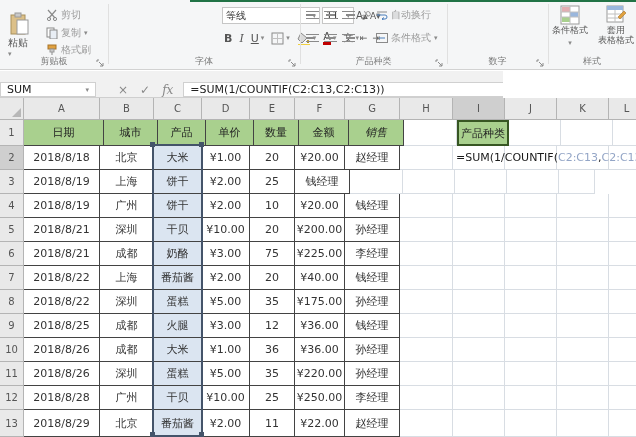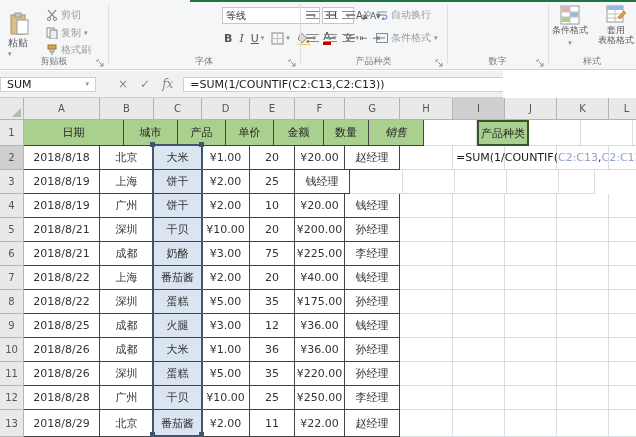--- a/index.html
+++ b/index.html
@@ -38,21 +38,21 @@
   .al-l i:nth-child(2), .al-t i:nth-child(2) { width:70%; }
   .al-c { align-items:center; } .al-c i:nth-child(2){ width:70%; }
   .al-r { align-items:flex-end; } .al-r i:nth-child(2){ width:70%; }
   .albars i { width:100%; }
   
   .stylebtn { position:absolute; top:5px; width:44px; text-align:center; }
   .stylebtn .rtxt { display:block; font-size:9px; line-height:10px; color:#595959; }
 
   
   .fbar { position:absolute; left:0; top:71px; width:503px; height:27px; background:#f1f1f1;
-          border-bottom:1px solid #cfcfcf; display:flex; align-items:center; }
+          border-bottom:1px solid #cfcfcf; display:flex; align-items:flex-end; }
   .namebox { width:96px; background:#fff; border:1px solid #d0d0d0; display:flex;
              align-items:center; padding:0 6px; font-size:11px; color:#222; }
   .namebox .dd { margin-left:auto; }
   .fdots { width:12px; border-left:1px dotted #a9a9a9; margin:5px 2px 5px 6px; }
   .fbtns { display:flex; align-items:center; gap:12px; padding:0 10px 0 2px; }
   .fbtns span { font-size:12px; color:#888; }
   .fxi { font-style:italic; font-family:"DejaVu Serif","Liberation Serif",serif; color:#666; }
   .ffield { flex:1; background:#fff; border:1px solid #d0d0d0; border-right:none;
             display:flex; align-items:center; padding:0 6px; font-size:11px; color:#222; }
 
@@ -299,26 +299,26 @@
         <div class="hcell" style="width: 50px; height: 22px;">F</div>
         <div class="hcell" style="width: 55px; height: 22px;">G</div>
         <div class="hcell" style="width: 53px; height: 22px;">H</div>
         <div class="hcell selhead" style="width: 52px; height: 22px;">I</div>
         <div class="hcell" style="width: 52px; height: 22px;">J</div>
         <div class="hcell" style="width: 52px; height: 22px;">K</div>
         <div class="hcell" style="width: 36px; height: 22px;">L</div>
       </div>
       <div class="grow">
         <div class="rhead" style="width: 24px; height: 26px;">1</div>
-        <div class="c tb hl" style="width: 100px; height: 26px;">日期</div>
+        <div class="c tb hl" style="width: 80px; height: 26px;">日期</div>
         <div class="c tb hl" style="width: 54px; height: 26px;">城市</div>
         <div class="c tb hl" style="width: 48px; height: 26px;">产品</div>
         <div class="c tb hl" style="width: 48px; height: 26px;">单价</div>
+        <div class="c tb hl" style="width: 45px; height: 26px;">数量</div>
         <div class="c tb hl" style="width: 50px; height: 26px;">金额</div>
-        <div class="c tb hl" style="width: 45px; height: 26px;">数量</div>
         <div class="c tb hl" style="width: 55px; height: 26px; font-style: italic;">销售</div>
         <div class="c" style="width: 53px; height: 26px;"></div>
         <div class="c hl i1" style="width: 52px; height: 26px;">产品种类</div>
         <div class="c" style="width: 52px; height: 26px;"></div>
         <div class="c" style="width: 52px; height: 26px;"></div>
         <div class="c" style="width: 36px; height: 26px;"></div>
       </div>
       <div class="grow">
         <div class="rhead selhead" style="width: 24px; height: 24px;">2</div>
         <div class="c tb" style="width: 76px; height: 24px;">2018/8/18</div>

